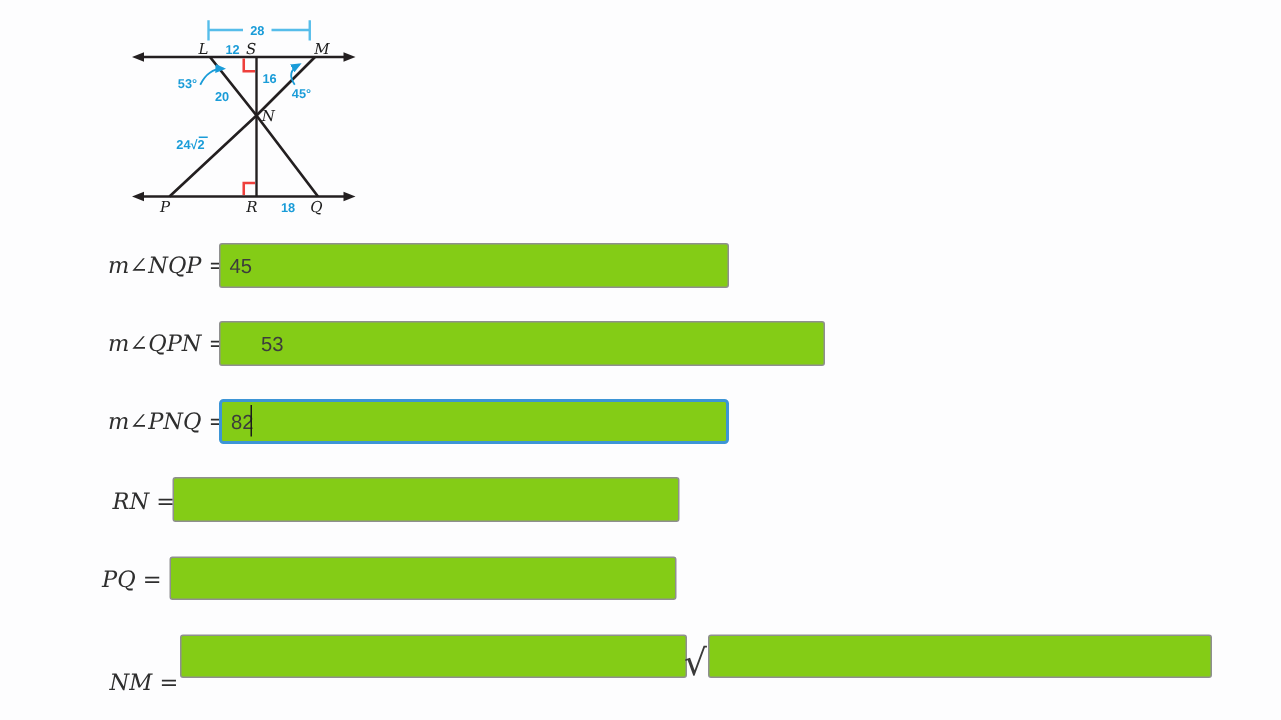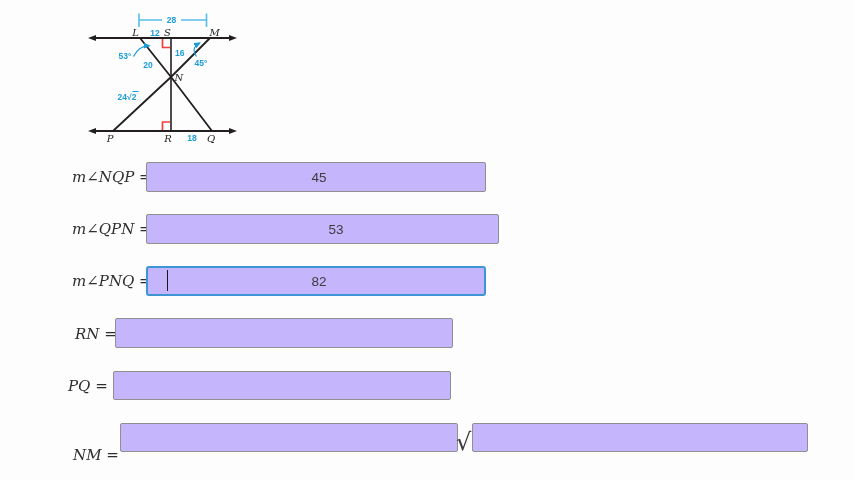--- a/index.html
+++ b/index.html
@@ -16,27 +16,26 @@
     font-style:italic;
     font-size:15px;
     color:#2e2e2e;
     white-space:nowrap;
   }
   .field{
     position:absolute;
     box-sizing:border-box;
     border:1px solid #8f8f8f;
     border-radius:2px;
-    background:#c4b5fd;
+    background:#84cc16;
     font-family:"Liberation Sans",sans-serif;
     font-size:13.5px;
     color:#3c3c3c;
     padding:0 0 0 6px;
     outline:none;
-    text-align:center;
   }
   .field.focused{
     border:2px solid #3d95d6;
     border-radius:3px;
   }
   .caret{
     position:absolute;
     width:1px;
     height:21px;
     background:#1b1b1b;
@@ -111,21 +110,21 @@
       <text x="192" y="141" text-anchor="middle">18</text>
     </g>
 
     <line x1="132.5" y1="91.5" x2="138.5" y2="91.5" stroke-width="1" stroke="#1a9cd8"></line>
   </svg>
 
   <span class="math-label" style="left:72px;top:168px;">m∠NQP =</span>
   <input class="field" style="left: 146px; top: 162px; width: 340px; height: 30px;" type="text" value="45">
 
   <span class="math-label" style="left:72px;top:220px;">m∠QPN =</span>
-  <input class="field" style="left: 146px; top: 214px; width: 353px; height: 30px; padding-left: 27px;" type="text" value="53">
+  <input class="field" style="left: 146px; top: 214px; width: 404px; height: 30px; padding-left: 27px;" type="text" value="53">
 
   <span class="math-label" style="left:72px;top:272px;">m∠PNQ =</span>
   <input class="field focused" style="left: 146px; top: 266px; width: 340px; height: 30px;" type="text" value="82">
   <div class="caret" style="left:167px;top:270px;"></div>
 
   <span class="math-label" style="left:75px;top:325px;text-align:right;">RN =</span>
   <input class="field" style="left: 115px; top: 318px; width: 338px; height: 30px;" type="text" value="">
 
   <span class="math-label" style="left:68px;top:377px;">PQ =</span>
   <input class="field" style="left: 113px; top: 371px; width: 338px; height: 29px;" type="text" value="">

